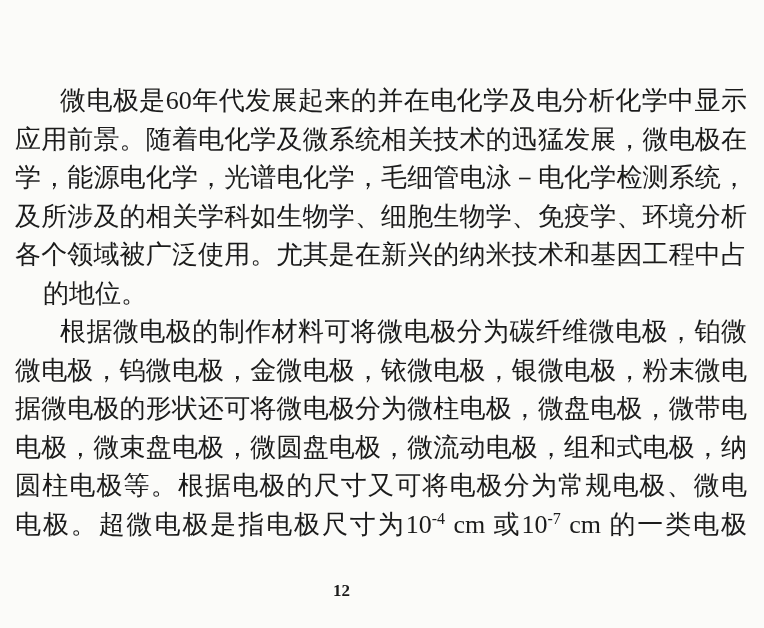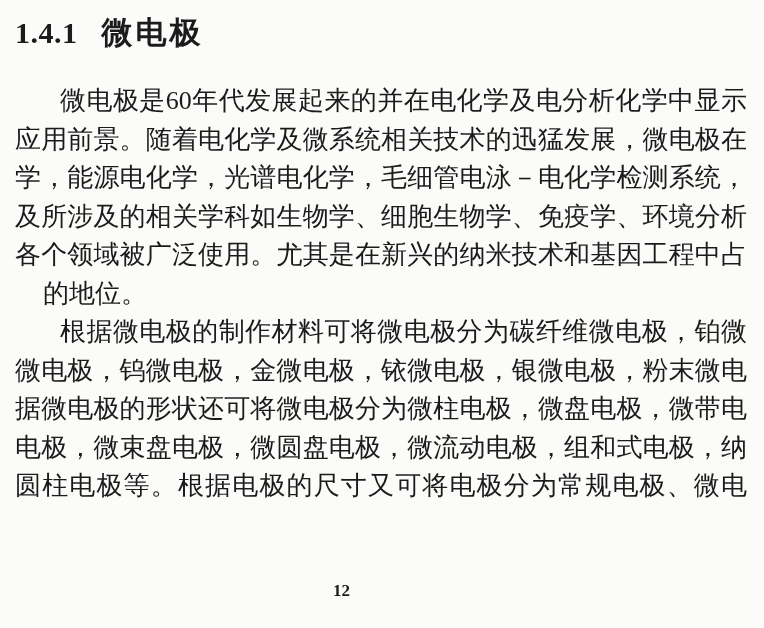--- a/index.html
+++ b/index.html
@@ -70,35 +70,33 @@
     text-align: center;
     font-size: 17px;
     font-weight: bold;
   }
 </style>
 </head>
 <body>
 
 <div class="page">
 
-  <div class="heading">
-    <span class="hnum">1.4.1</span><span class="htitle">微电极</span>
-  </div>
 
   <div class="textblock">
 
     <div class="line indent">微电极是60年代发展起来的并在电化学及电分析化学中显示了广阔的</div>
     <div class="line">应用前景。随着电化学及微系统相关技术的迅猛发展，微电极在生物电化</div>
     <div class="line">学，能源电化学，光谱电化学，毛细管电泳－电化学检测系统，生命科学</div>
     <div class="line">及所涉及的相关学科如生物学、细胞生物学、免疫学、环境分析与监测等</div>
     <div class="line">各个领域被广泛使用。尤其是在新兴的纳米技术和基因工程中占有很重要</div>
     <div class="line plain">的地位。</div>
 
     <div class="line indent">根据微电极的制作材料可将微电极分为碳纤维微电极，铂微电极，铜</div>
     <div class="line">微电极，钨微电极，金微电极，铱微电极，银微电极，粉末微电极等。根</div>
     <div class="line">据微电极的形状还可将微电极分为微柱电极，微盘电极，微带电极，微刷</div>
     <div class="line">电极，微束盘电极，微圆盘电极，微流动电极，组和式电极，纳米级圆盘，</div>
     <div class="line">圆柱电极等。根据电极的尺寸又可将电极分为常规电极、微电极、和超微</div>
+    <div class="line"><span>电极。超微电极是指电极尺寸为10</span><sup>-4</sup><span> cm 或10</span><sup>-7</sup><span> cm 的一类电极</span></div>
   </div>
 
   <div class="footer">12</div>
 
 </div>
 
 </body></html>

